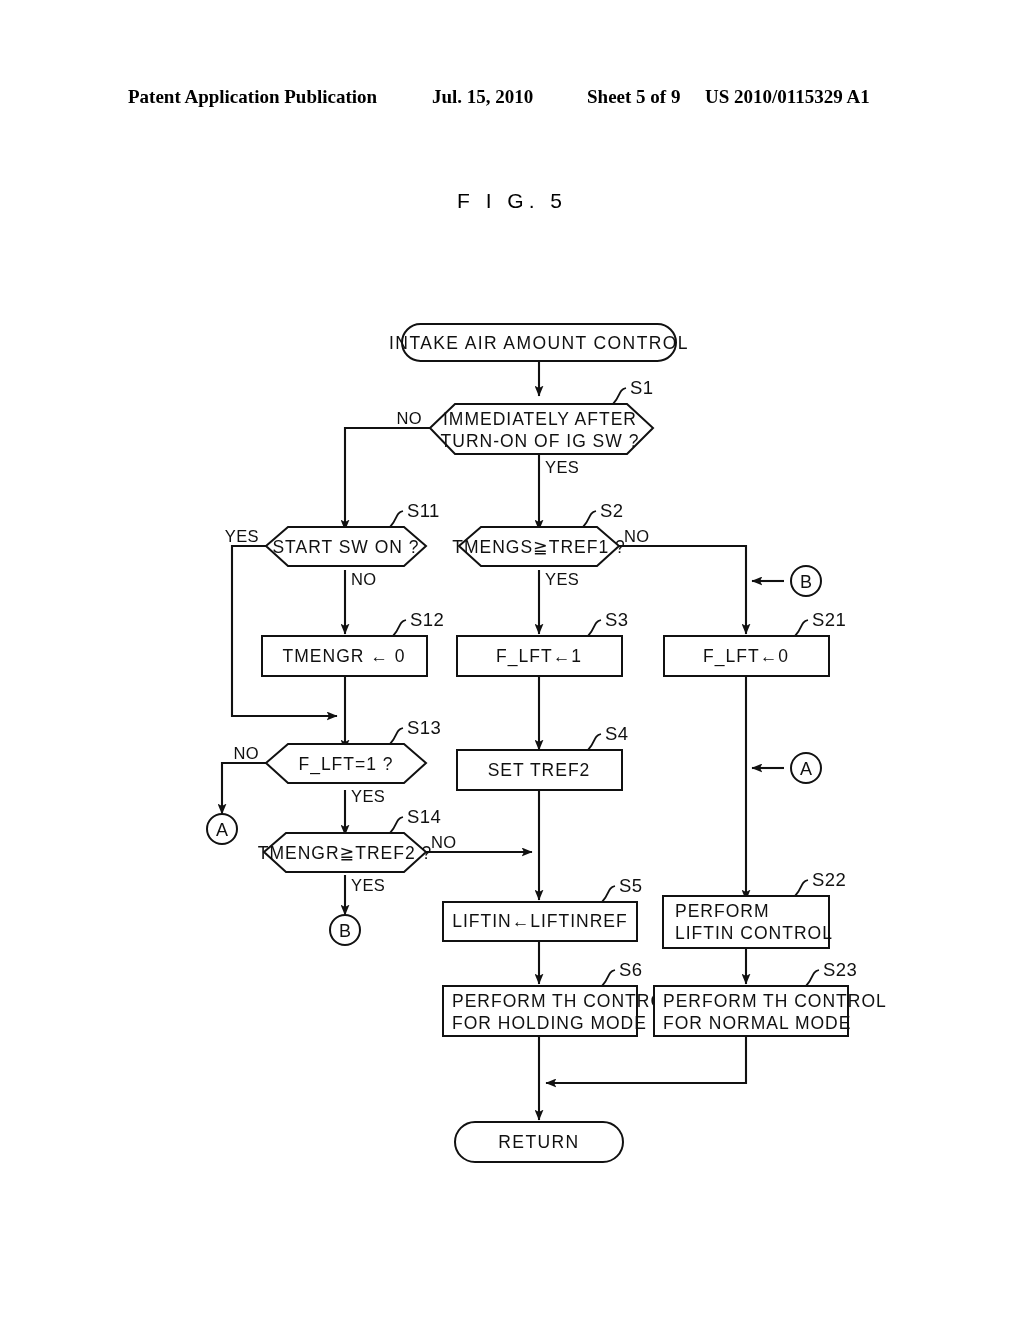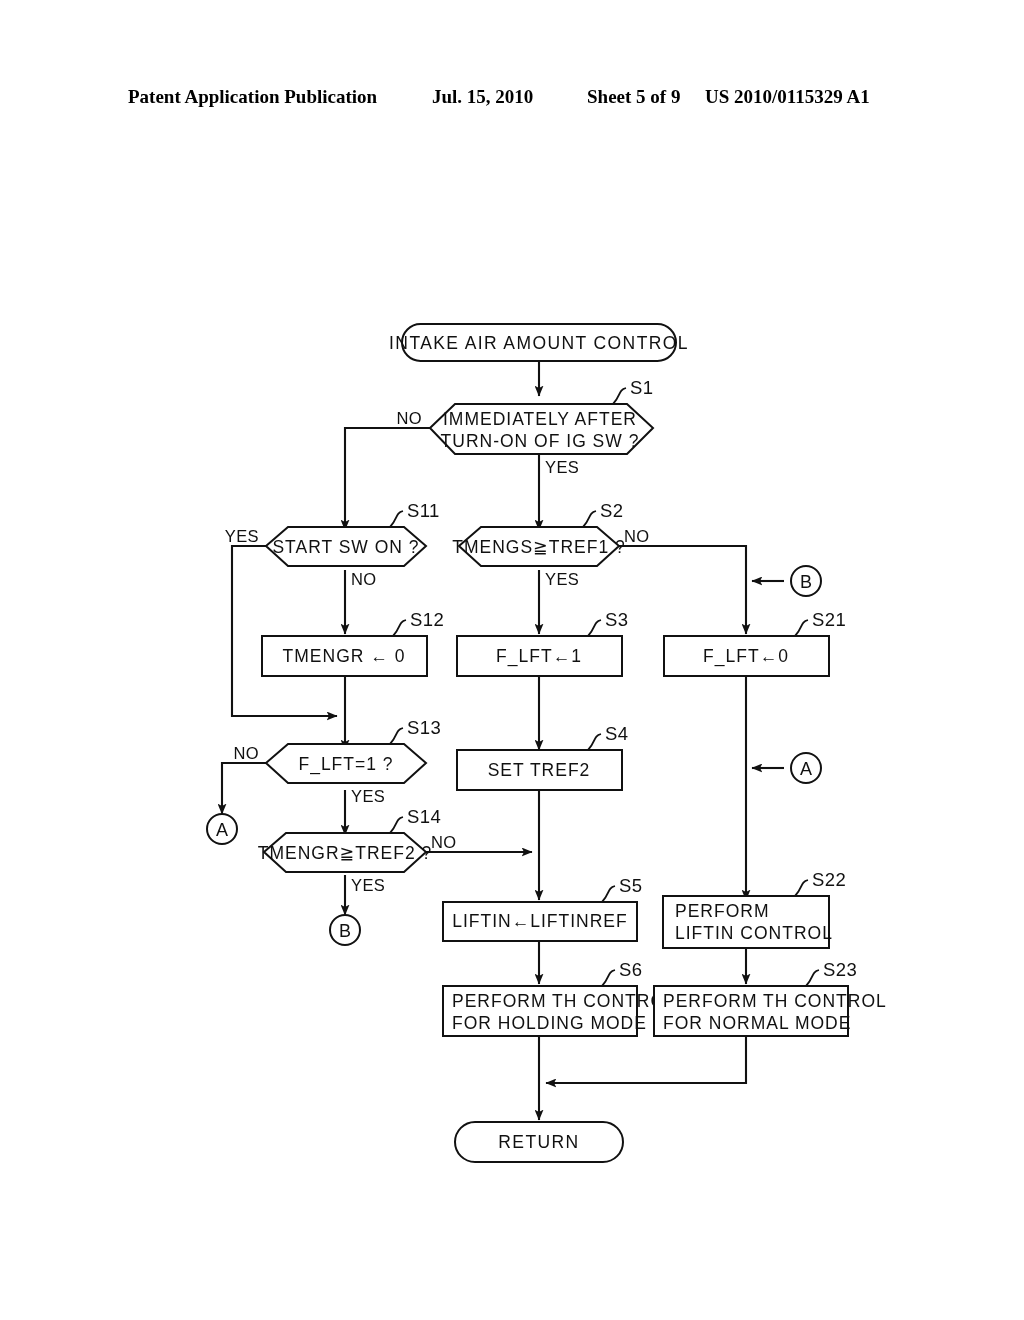--- a/index.html
+++ b/index.html
@@ -107,20 +107,21 @@
 
 <div id="page">
 
   <div class="hdr">
     <span class="hdr-pub">Patent Application Publication</span>
     <span class="hdr-date">Jul. 15, 2010</span>
     <span class="hdr-sheet">Sheet 5 of 9</span>
     <span class="hdr-num">US 2010/0115329 A1</span>
   </div>
 
+  <div class="figcap">F I G.  5</div>
 
   <svg id="chart" viewBox="0 0 1024 1320">
     <defs>
       <marker id="ah" markerWidth="11" markerHeight="9" refX="10.4" refY="4.5" orient="auto" markerUnits="userSpaceOnUse">
         <path d="M0,0 L11,4.5 L0,9 L2.4,4.5 Z" class="arrowhead"></path>
       </marker>
     </defs>
 
     <path class="conn" d="M539,360 L539,396" marker-end="url(#ah)"></path>
 

